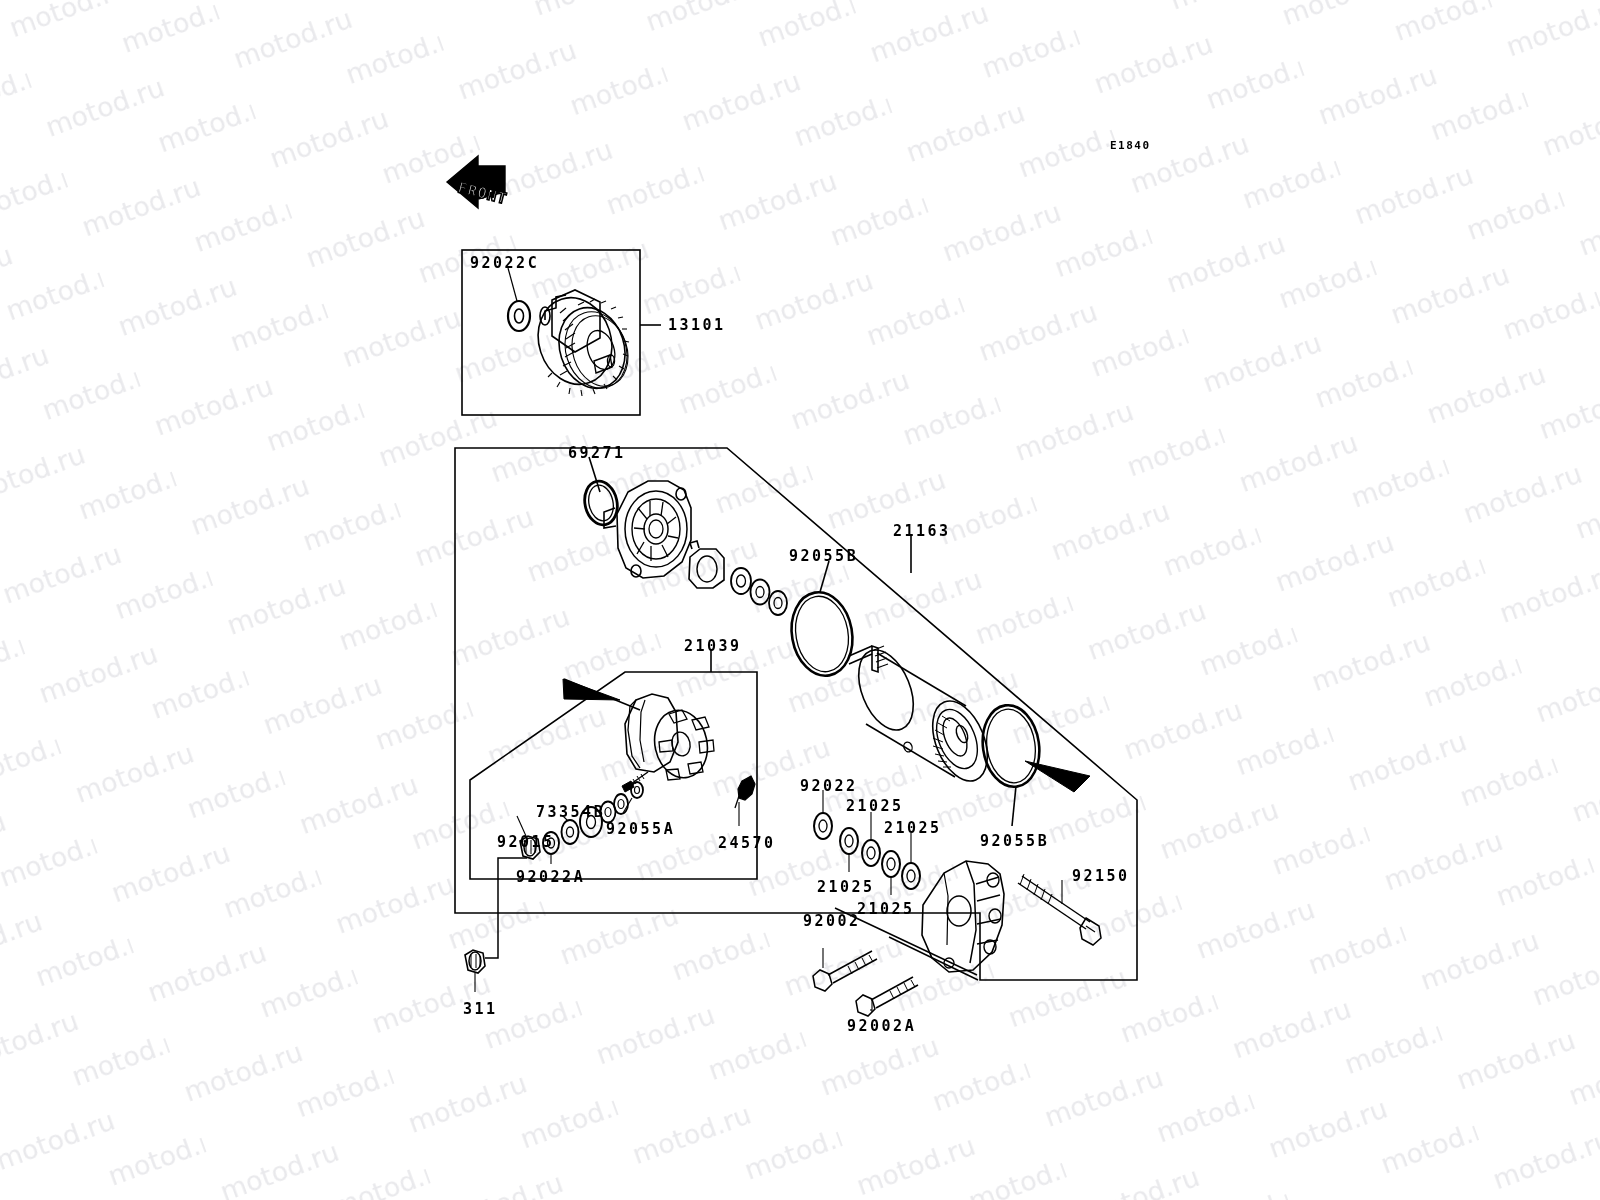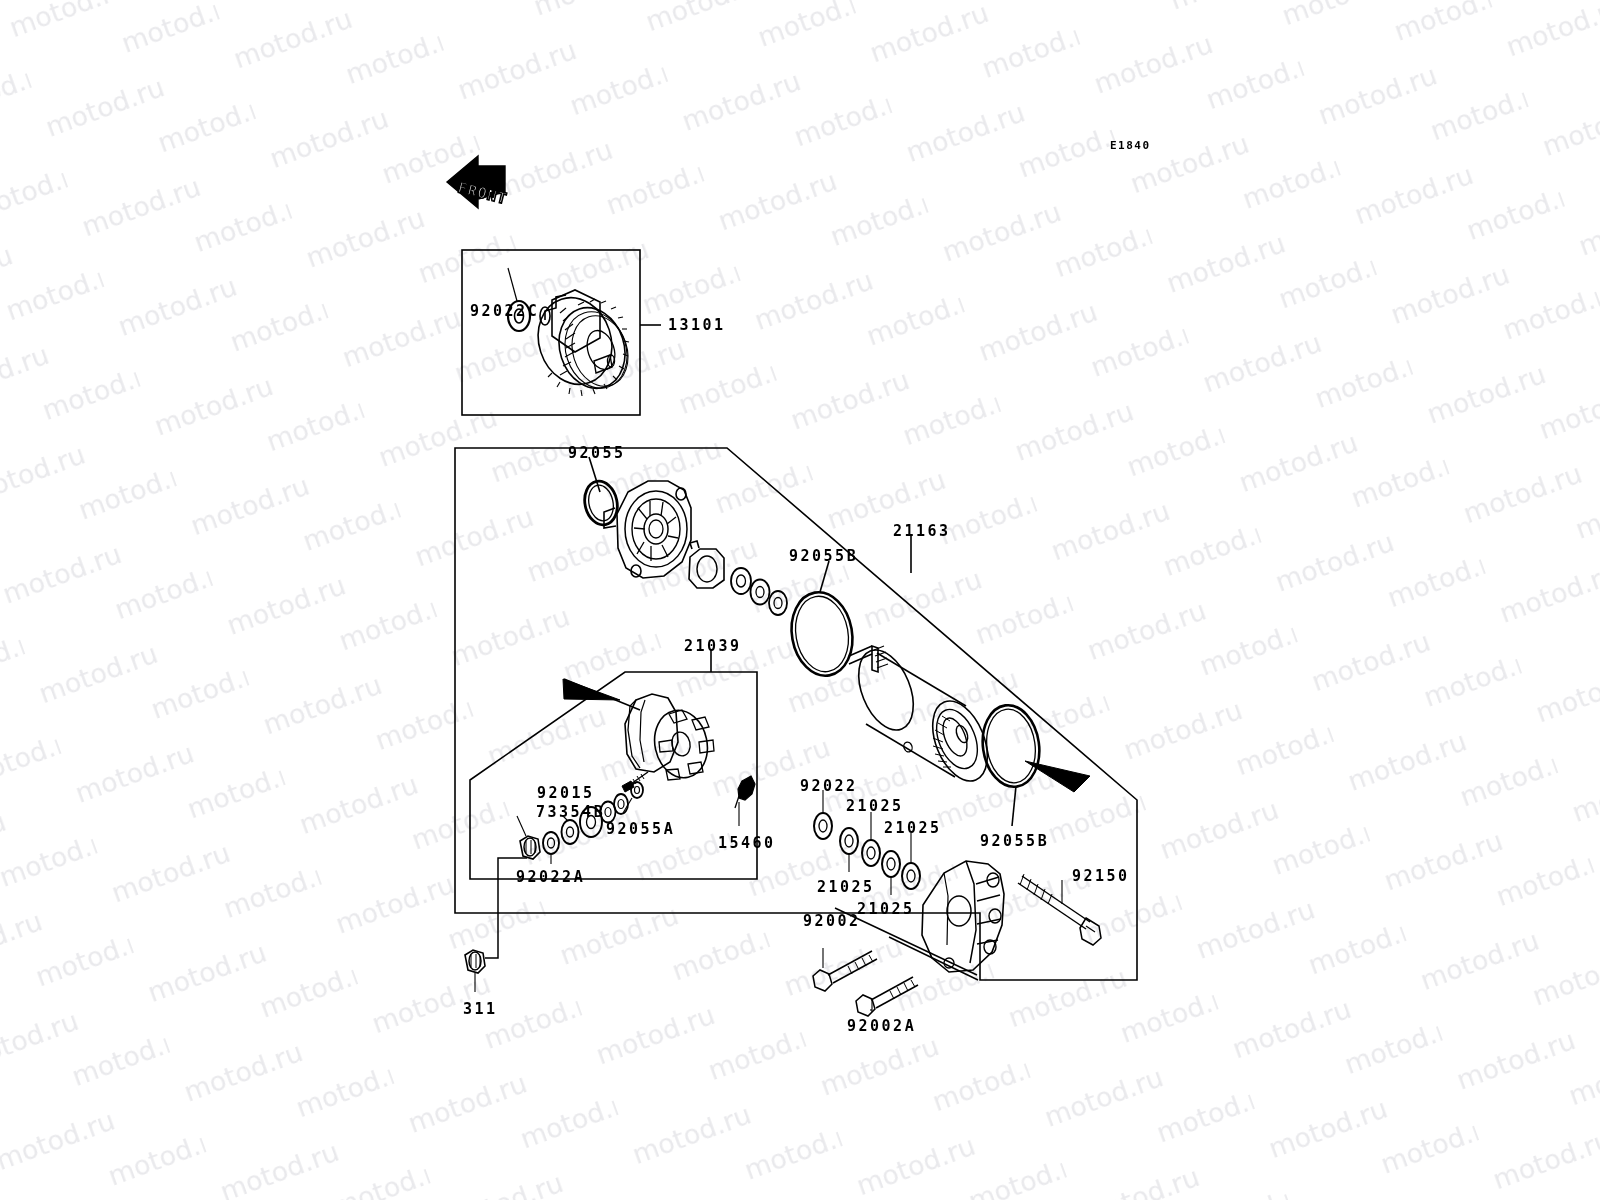--- a/index.html
+++ b/index.html
@@ -370,32 +370,32 @@
     </g>
 
     <path d="M520 846 L509 846 L509 880" stroke-width="0"></path>
 
   </g>
 </svg>
 
 <div id="labels">
   <div class="lbl code" style="left:1092px;top:140px;padding-left:18px;">E1840</div>
 
-  <div class="lbl pn" style="left:470px;top:256px;margin-top:48px;">92022C</div>
+  <div class="lbl pn" style="left:470px;top:256px;">92022C</div>
   <div class="lbl pn" style="left:668px;top:318px;text-align:center;">13101</div>
-  <div class="lbl pn" style="left:568px;top:446px;">92055</div>
+  <div class="lbl pn" style="left:568px;top:446px;">69271</div>
   <div class="lbl pn" style="left:893px;top:524px;">21163</div>
   <div class="lbl pn" style="left:789px;top:549px;">92055B</div>
   <div class="lbl pn" style="left:684px;top:639px;">21039</div>
   <div class="lbl pn" style="left:980px;top:834px;">92055B</div>
   <div class="lbl pn" style="left:536px;top:805px;">73354B</div>
-  <div class="lbl pn" style="left:497px;top:786px;margin-left:40px;">92015</div>
+  <div class="lbl pn" style="left:497px;top:835px;">92015</div>
   <div class="lbl pn" style="left:516px;top:870px;">92022A</div>
   <div class="lbl pn" style="left:606px;top:822px;">92055A</div>
-  <div class="lbl pn" style="left:718px;top:836px;">15460</div>
+  <div class="lbl pn" style="left:718px;top:836px;">24570</div>
   <div class="lbl pn" style="left:800px;top:779px;">92022</div>
   <div class="lbl pn" style="left:846px;top:799px;">21025</div>
   <div class="lbl pn" style="left:884px;top:821px;">21025</div>
   <div class="lbl pn" style="left:817px;top:880px;">21025</div>
   <div class="lbl pn" style="left:857px;top:902px;">21025</div>
   <div class="lbl pn" style="left:1072px;top:869px;">92150</div>
   <div class="lbl pn" style="left:803px;top:914px;">92002</div>
   <div class="lbl pn" style="left:847px;top:1019px;">92002A</div>
   <div class="lbl pn" style="left:463px;top:1002px;">311</div>
 </div>

